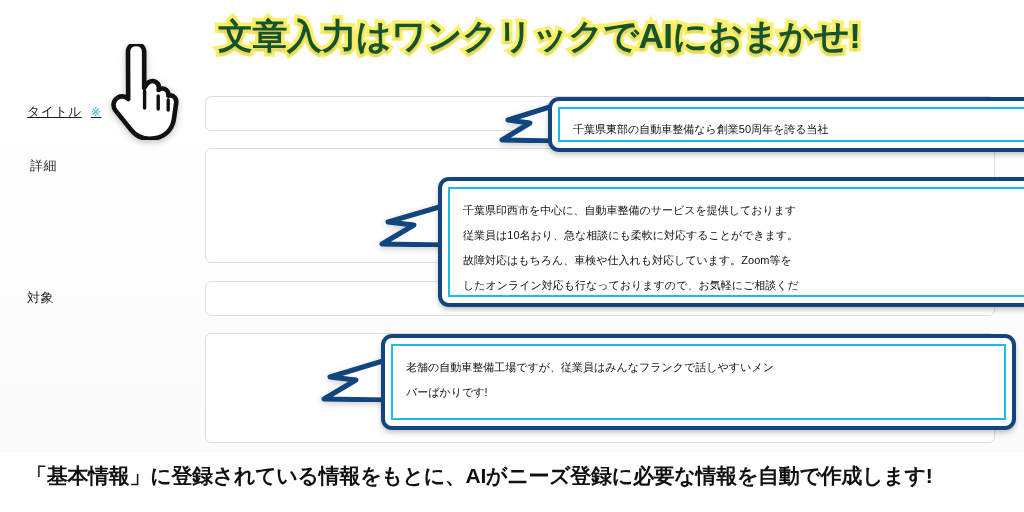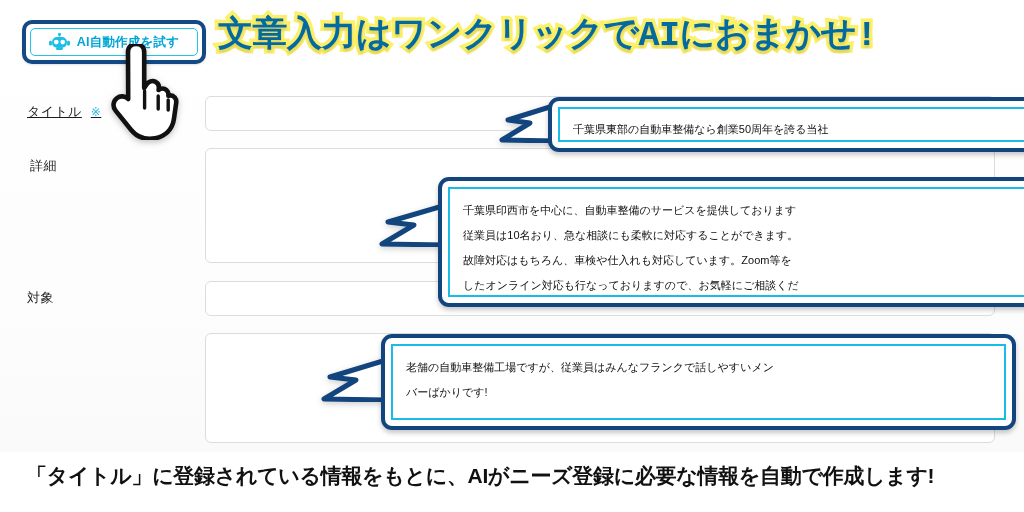--- a/index.html
+++ b/index.html
@@ -85,28 +85,27 @@
     filter: drop-shadow(0 2px 3px rgba(0,0,0,.25));
   }
 
   
   .headline {
     position: absolute;
     left: 218px;
     top: 14px;
     font-size: 35px;
     font-weight: 900;
-    color: #0369a1;
+    color: #14532d;
     letter-spacing: -0.5px;
     white-space: nowrap;
     line-height: 44px;
     -webkit-text-stroke: 7px #fdf069;
     paint-order: stroke fill;
     text-shadow: 0 3px 3px rgba(0,0,0,.13);
-    font-family: Liberation Mono, monospace;
   }
 
   
   .field-label {
     position: absolute;
     font-size: 13px;
     color: #1c1c1c;
     white-space: nowrap;
     letter-spacing: .4px;
   }
@@ -194,35 +193,20 @@
     letter-spacing: -0.3px;
   }
 </style>
 </head>
 <body>
 
 <div id="stage">
 
   <div class="form-panel"></div>
 
-  <div class="ai-btn-outer">
-    <div class="ai-btn-inner">
-      <svg class="robot-icon" viewBox="0 0 22 20">
-        <rect x="10" y="0.5" width="2" height="3.4" rx="1" fill="#19bfe6"></rect>
-        <circle cx="11" cy="1.2" r="1.5" fill="#19bfe6"></circle>
-        <rect x="3.2" y="4.2" width="15.6" height="11.4" rx="5.2" fill="#19bfe6"></rect>
-        <circle cx="7.6" cy="9.6" r="2.5" fill="#ffffff"></circle>
-        <circle cx="14.4" cy="9.6" r="2.5" fill="#ffffff"></circle>
-        <rect x="0" y="8.2" width="3" height="5" rx="1.4" fill="#19bfe6"></rect>
-        <rect x="19" y="8.2" width="3" height="5" rx="1.4" fill="#19bfe6"></rect>
-        <rect x="7.4" y="15.0" width="7.2" height="3" rx="1.3" fill="#19bfe6"></rect>
-      </svg>
-      <span class="ai-btn-label">AI自動作成を試す</span>
-    </div>
-  </div>
 
   <svg class="hand-cursor" viewBox="0 0 72 96">
     <path d="M20 8
              C20 2.6 24 0 28.2 0
              C32.5 0 36.2 2.8 36.2 8.2
              L36.2 44
              L38.5 40.5
              C40.5 37.4 44.2 36.2 47.2 37.6
              C49.9 38.9 51.2 41.4 50.8 44.4
              L50.6 46
@@ -284,15 +268,15 @@
     </div>
   </div>
 
   <div class="callout" id="callout-message">
     <div class="callout-inner">
       <div class="callout-text">老舗の自動車整備工場ですが、従業員はみんなフランクで話しやすいメン
 バーばかりです!</div>
     </div>
   </div>
 
-  <div class="bottom-caption">「タイトル」に登録されている情報をもとに、AIがニーズ登録に必要な情報を自動で作成します!</div>
+  <div class="bottom-caption">「基本情報」に登録されている情報をもとに、AIがニーズ登録に必要な情報を自動で作成します!</div>
 
 </div>
 
 </body></html>

